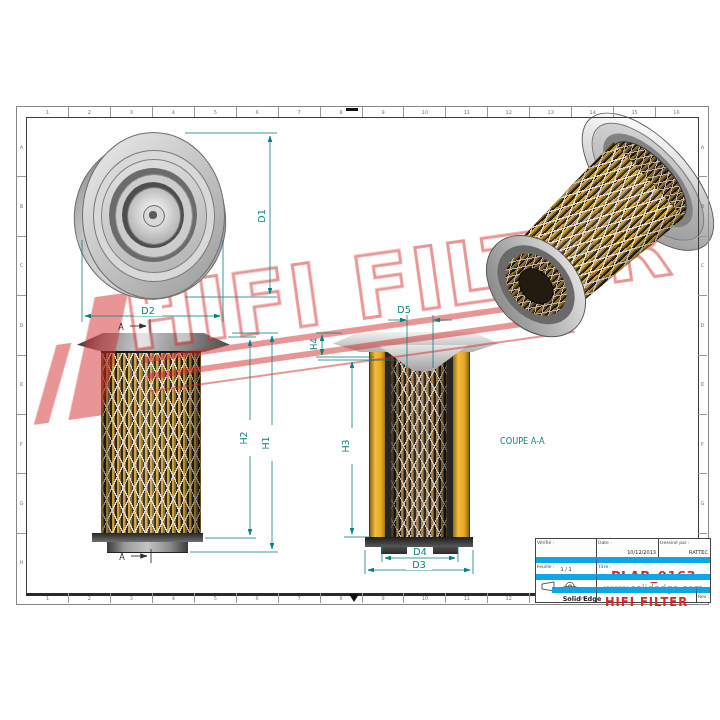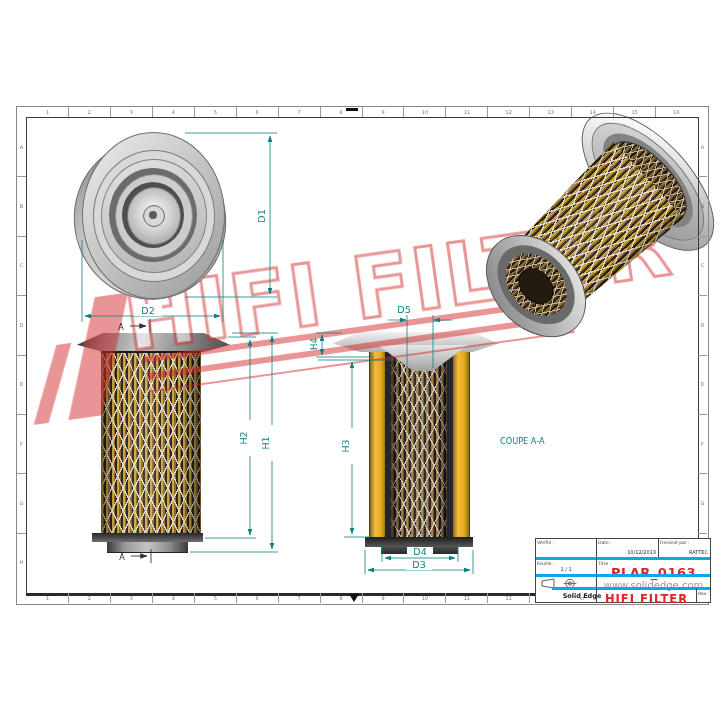--- a/index.html
+++ b/index.html
@@ -119,21 +119,21 @@
   #dims-svg text{font-family:"DejaVu Sans",sans-serif;}
   .dimtxt{font-size:9.5px;fill:#0a8184;text-anchor:middle;dominant-baseline:middle;}
   .sectxt{font-size:8px;fill:#222;text-anchor:middle;dominant-baseline:middle;}
   .coupetxt{font-size:8.2px;fill:#0a8184;text-anchor:start;dominant-baseline:middle;}
   .dl{stroke:#0a8184;stroke-width:.8;fill:none;}
   .sl{stroke:#333;stroke-width:.9;fill:none;}
 
   
   #title-block{left:535px;top:538px;width:174px;height:63px;background:#fff;
       border:1px solid #444;z-index:6;font-size:5px;color:#333;}
-  #title-block .cell{position:absolute;border-left:1px solid #444;border-top:3px solid #0ea5e9;box-sizing:border-box;}
+  #title-block .cell{position:absolute;border-left:1px solid #444;border-top:6px solid #0ea5e9;box-sizing:border-box;}
   #title-block .cell.first{border-left:none;}
   #title-block .row1{top:0;height:18px;border-top:none !important;}
   #title-block .lbl{position:absolute;left:1px;top:1px;font-size:4.5px;color:#444;white-space:nowrap;}
   #title-block .val{position:absolute;right:2px;bottom:2px;font-size:5px;color:#222;}
   .tb-title-val{position:absolute;left:0;right:0;top:5px;text-align:center;
       font-size:13px;font-weight:bold;color:#e02424;letter-spacing:.5px;}
   .tb-sheet-val{position:absolute;left:0;right:0;bottom:2px;text-align:center;font-size:5px;color:#222;}
   .tb-web{position:absolute;left:0;right:0;top:3px;text-align:center;font-size:10px;color:#9a9a9a;}
   .tb-brand{position:absolute;left:0;right:0;top:2px;text-align:center;
       font-size:11.5px;font-weight:bold;color:#e02424;letter-spacing:1px;}

